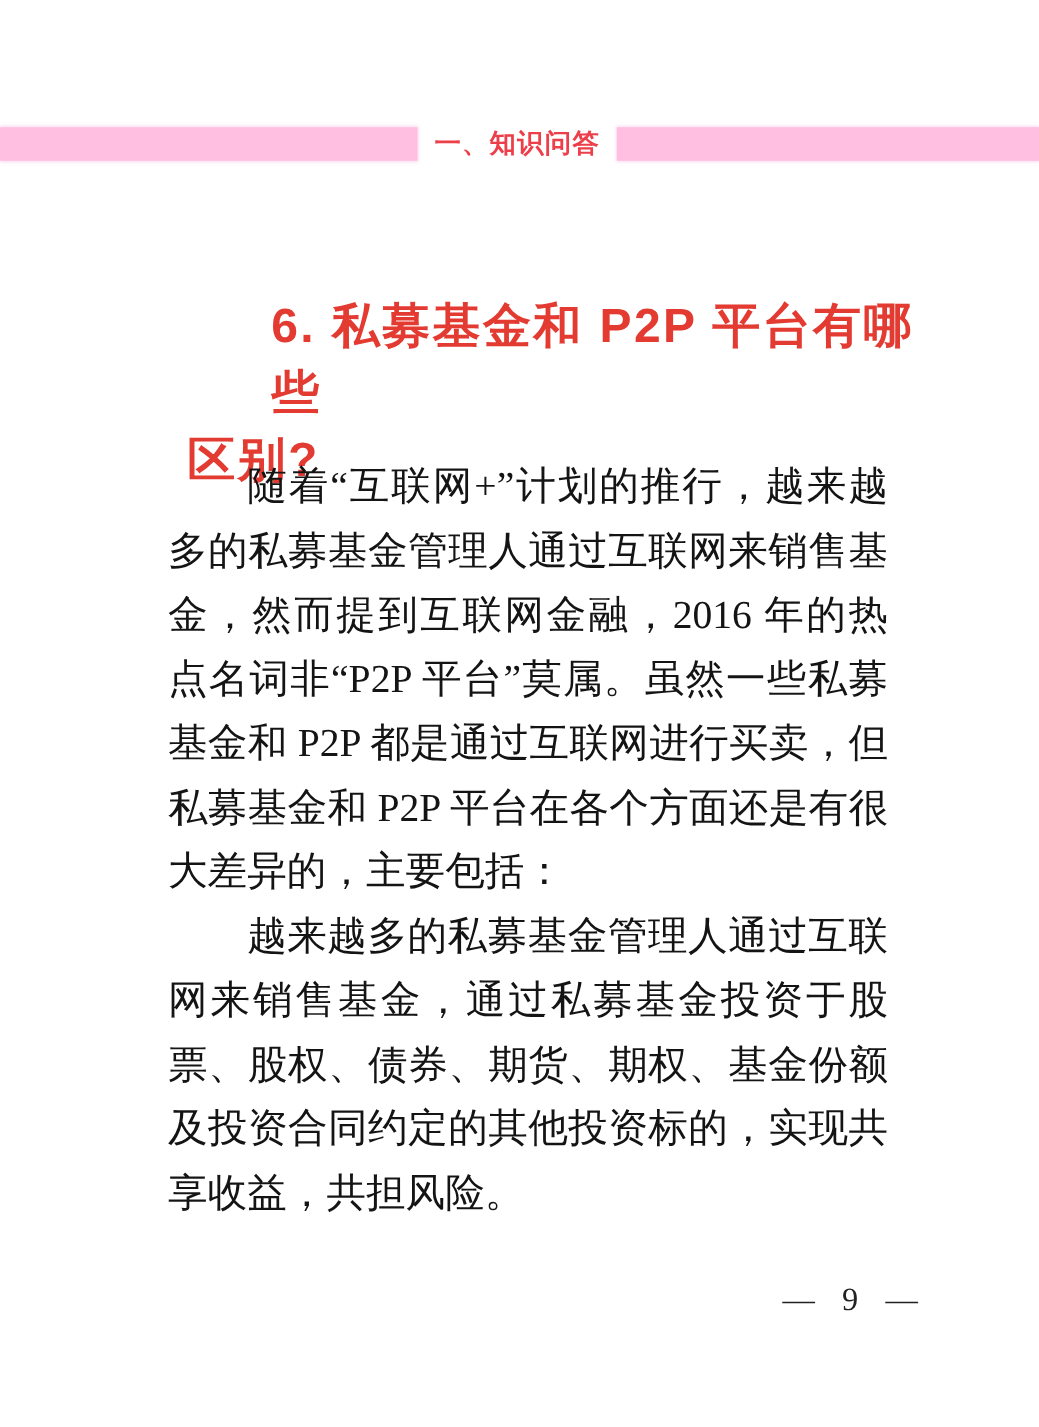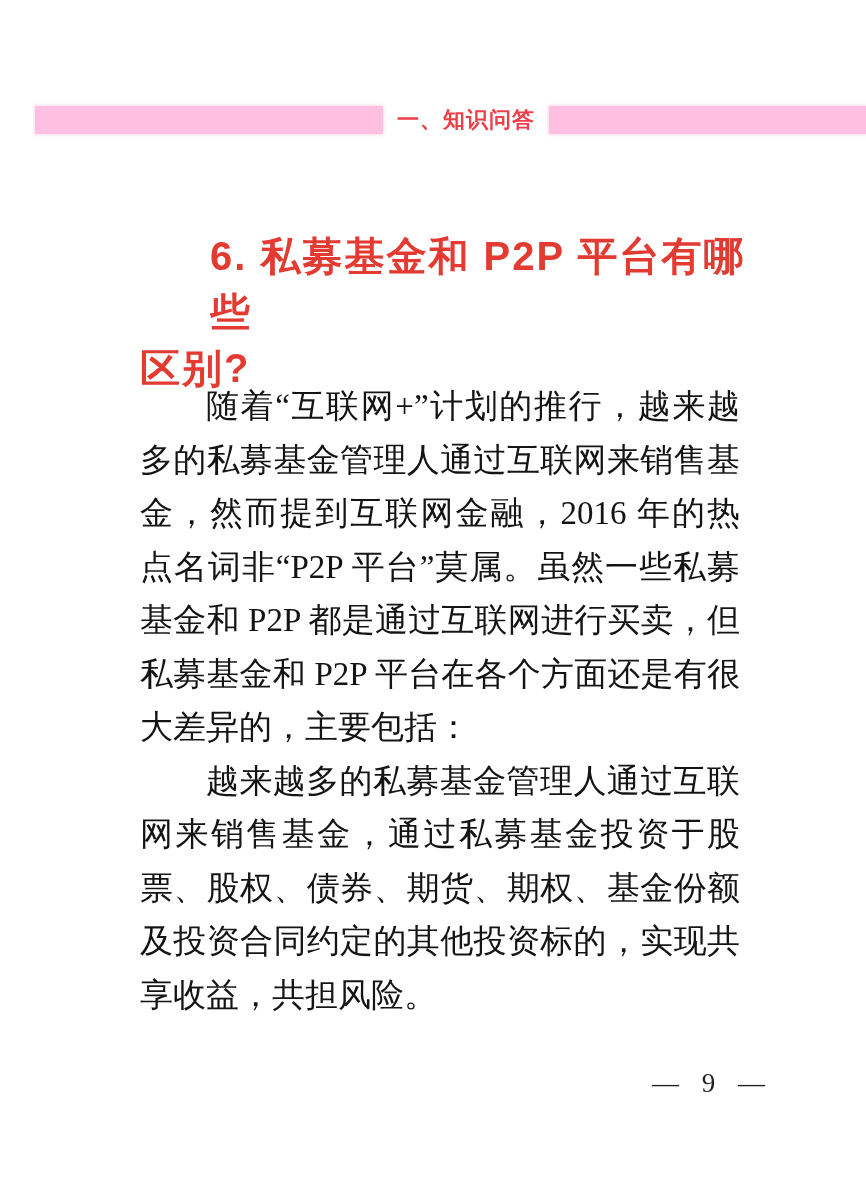--- a/index.html
+++ b/index.html
@@ -18,21 +18,20 @@
 
   
   .header-band {
     position: absolute;
     top: 106px;
     left: 0;
     right: 0;
     height: 28px;
     display: flex;
     align-items: stretch;
-    padding-left: 35px;
   }
   .band {
     background: #ffbfe0;
     box-shadow: 0 0 3px 1px #ffd9ee;
   }
   .band.left  { width: 348px; }
   .band.right { flex: 1; }
   .header-label {
     width: 166px;
     display: flex;
@@ -45,21 +44,21 @@
     letter-spacing: 1px;
     white-space: nowrap;
   }
 
   
   .title {
     position: absolute;
     left: 140px;
     top: 228px;
     width: 606px;
-    margin: 0;
+    margin: 16px;
     color: #e33b31;
     font-family: "Liberation Sans", "DejaVu Sans", sans-serif;
     font-weight: 700;
     font-size: 40px;
     line-height: 56px;
     letter-spacing: 2px;
   }
   .title-line { display: block; }
   .title-line.indent { padding-left: 70px; }
 

